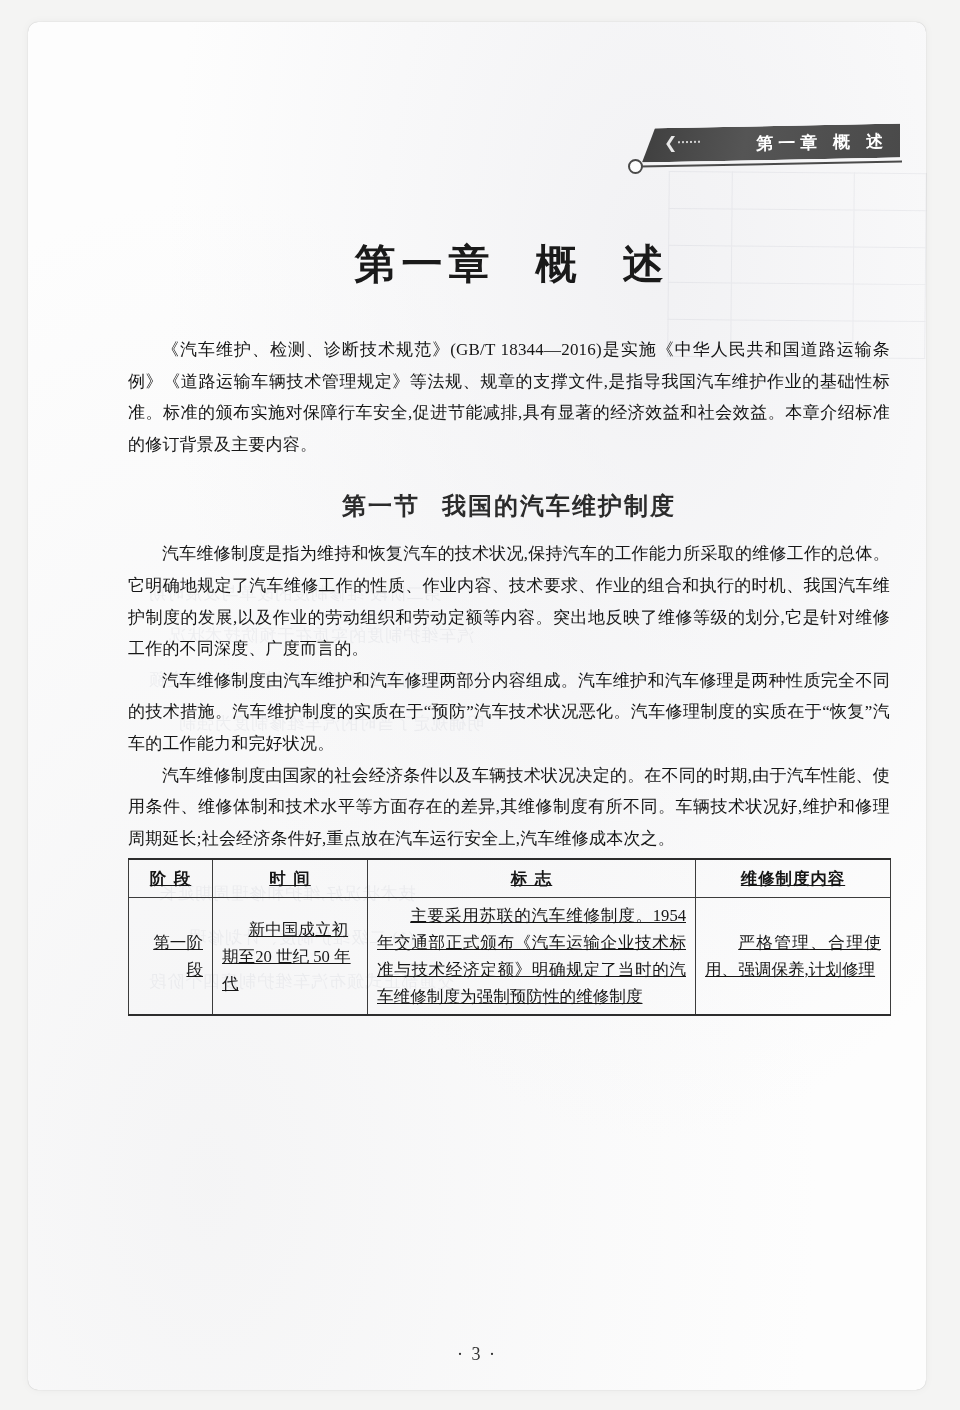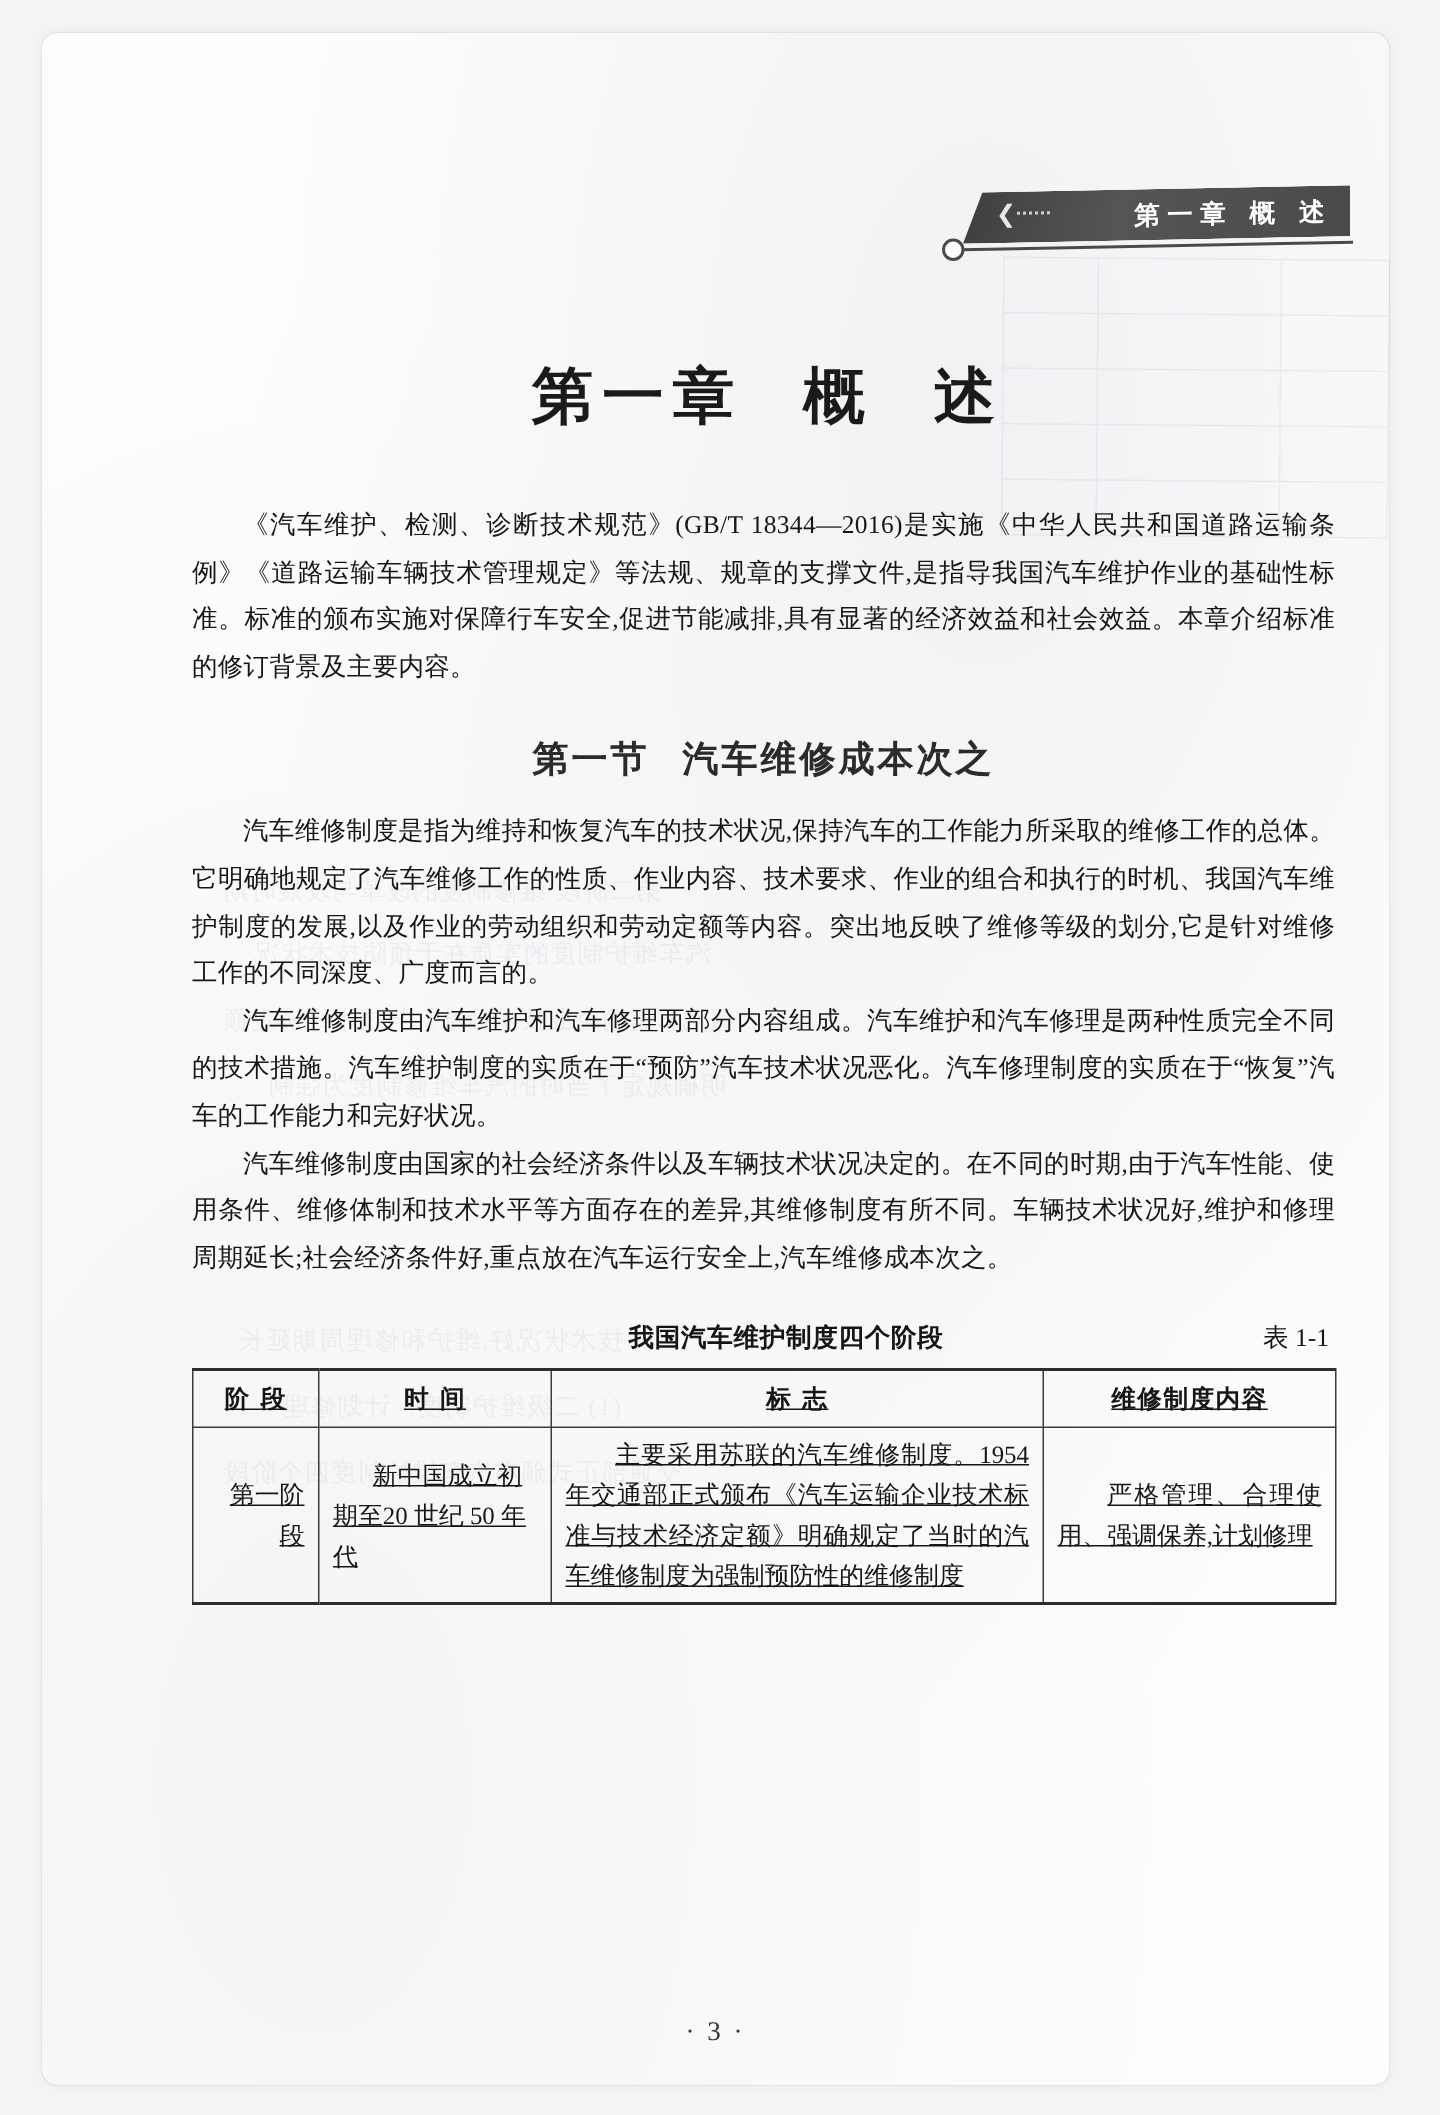--- a/index.html
+++ b/index.html
@@ -314,33 +314,29 @@
 
     <div id="content">
 
       <h1 class="chapter-title">
         <span>第一章</span><span class="gap"></span><span>概</span><span class="gap"></span><span>述</span>
       </h1>
 
       <p class="body">《汽车维护、检测、诊断技术规范》(GB/T 18344—2016)是实施《中华人民共和国道路运输条例》《道路运输车辆技术管理规定》等法规、规章的支撑文件,是指导我国汽车维护作业的基础性标准。标准的颁布实施对保障行车安全,促进节能减排,具有显著的经济效益和社会效益。本章介绍标准的修订背景及主要内容。</p>
 
       <h2 class="section-title">
-        <span>第一节</span><span class="gap"></span><span>汽车维修成本次之</span>
+        <span>第一节</span><span class="gap"></span><span>我国的汽车维护制度</span>
       </h2>
 
       <p class="body">汽车维修制度是指为维持和恢复汽车的技术状况,保持汽车的工作能力所采取的维修工作的总体。它明确地规定了汽车维修工作的性质、作业内容、技术要求、作业的组合和执行的时机、我国汽车维护制度的发展,以及作业的劳动组织和劳动定额等内容。突出地反映了维修等级的划分,它是针对维修工作的不同深度、广度而言的。</p>
       <p class="body">汽车维修制度由汽车维护和汽车修理两部分内容组成。汽车维护和汽车修理是两种性质完全不同的技术措施。汽车维护制度的实质在于“预防”汽车技术状况恶化。汽车修理制度的实质在于“恢复”汽车的工作能力和完好状况。</p>
 
 
       <p class="body">汽车维修制度由国家的社会经济条件以及车辆技术状况决定的。在不同的时期,由于汽车性能、使用条件、维修体制和技术水平等方面存在的差异,其维修制度有所不同。车辆技术状况好,维护和修理周期延长;社会经济条件好,重点放在汽车运行安全上,汽车维修成本次之。</p>
 
-      <div class="table-caption-row">
-        <div class="table-caption">我国汽车维护制度四个阶段</div>
-        <div class="table-number">表 1-1</div>
-      </div>
 
       <table class="data-table">
         <colgroup>
           <col class="col-stage">
             <col class="col-time">
             <col class="col-mark">
             <col class="col-desc">
         </colgroup>
         <thead>
           <tr>

